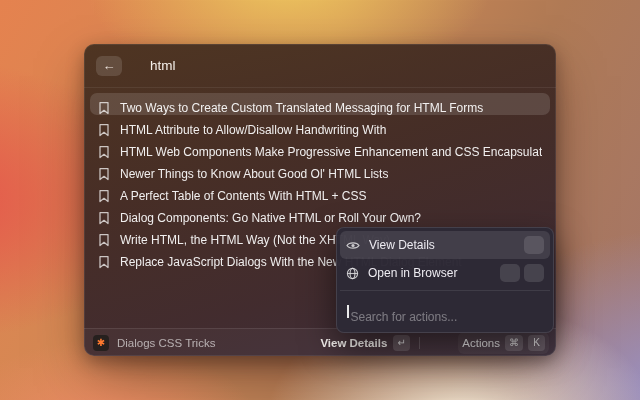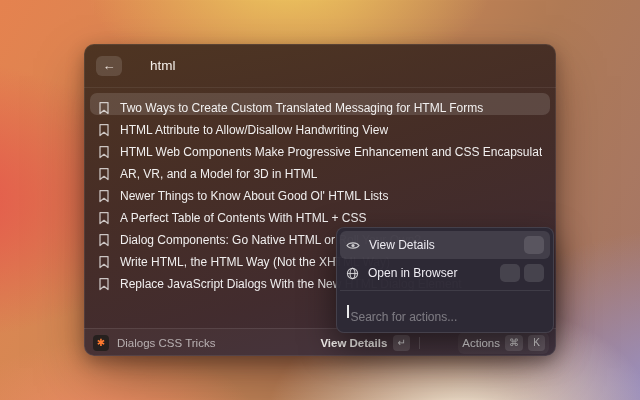--- a/index.html
+++ b/index.html
@@ -128,37 +128,29 @@
           </svg>
         </span>
         <span class="title">Two Ways to Create Custom Translated Messaging for HTML Forms</span>
       </div>
       <div class="row">
         <span class="bm">
           <svg width="12" height="14" viewBox="0 0 12 14" fill="none">
             <path d="M2 1.5h8v11L6 9.3l-4 3.2v-11z" stroke="rgba(255,255,255,0.85)" stroke-width="1.25" stroke-linejoin="round"></path>
           </svg>
         </span>
-        <span class="title">HTML Attribute to Allow/Disallow Handwriting View</span>
+        <span class="title">HTML Attribute to Allow/Disallow Handwriting With</span>
       </div>
       <div class="row">
         <span class="bm">
           <svg width="12" height="14" viewBox="0 0 12 14" fill="none">
             <path d="M2 1.5h8v11L6 9.3l-4 3.2v-11z" stroke="rgba(255,255,255,0.85)" stroke-width="1.25" stroke-linejoin="round"></path>
           </svg>
         </span>
         <span class="title">HTML Web Components Make Progressive Enhancement and CSS Encapsulation Easier!</span>
-      </div>
-      <div class="row">
-        <span class="bm">
-          <svg width="12" height="14" viewBox="0 0 12 14" fill="none">
-            <path d="M2 1.5h8v11L6 9.3l-4 3.2v-11z" stroke="rgba(255,255,255,0.85)" stroke-width="1.25" stroke-linejoin="round"></path>
-          </svg>
-        </span>
-        <span class="title">AR, VR, and a Model for 3D in HTML</span>
       </div>
       <div class="row">
         <span class="bm">
           <svg width="12" height="14" viewBox="0 0 12 14" fill="none">
             <path d="M2 1.5h8v11L6 9.3l-4 3.2v-11z" stroke="rgba(255,255,255,0.85)" stroke-width="1.25" stroke-linejoin="round"></path>
           </svg>
         </span>
         <span class="title">Newer Things to Know About Good Ol' HTML Lists</span>
       </div>
       <div class="row">

